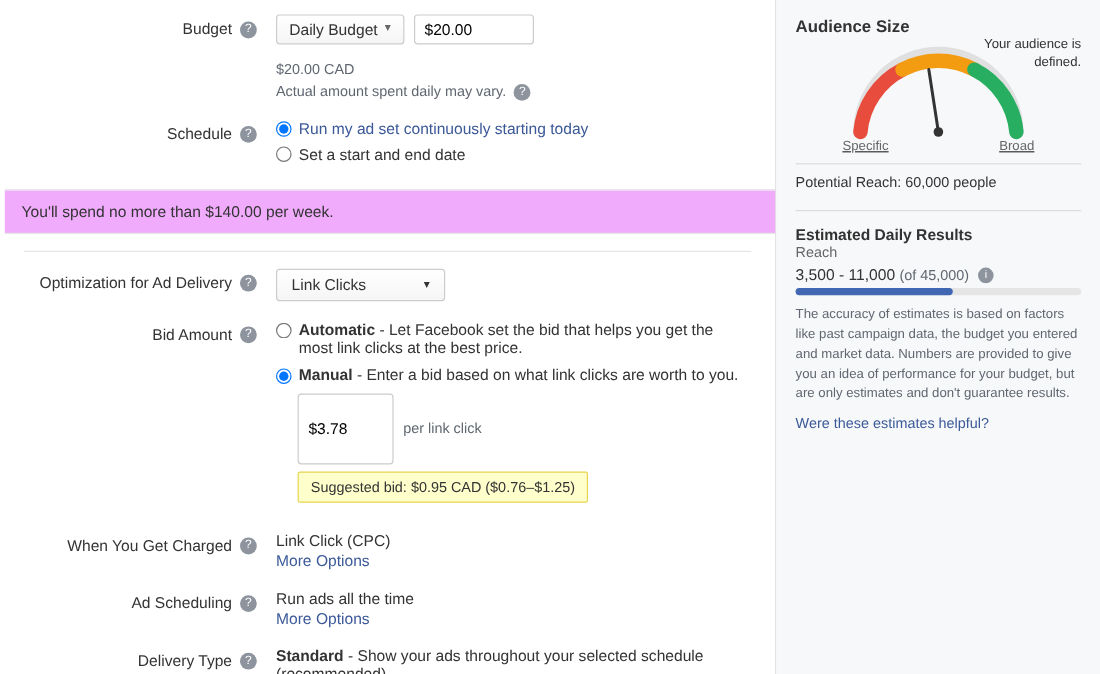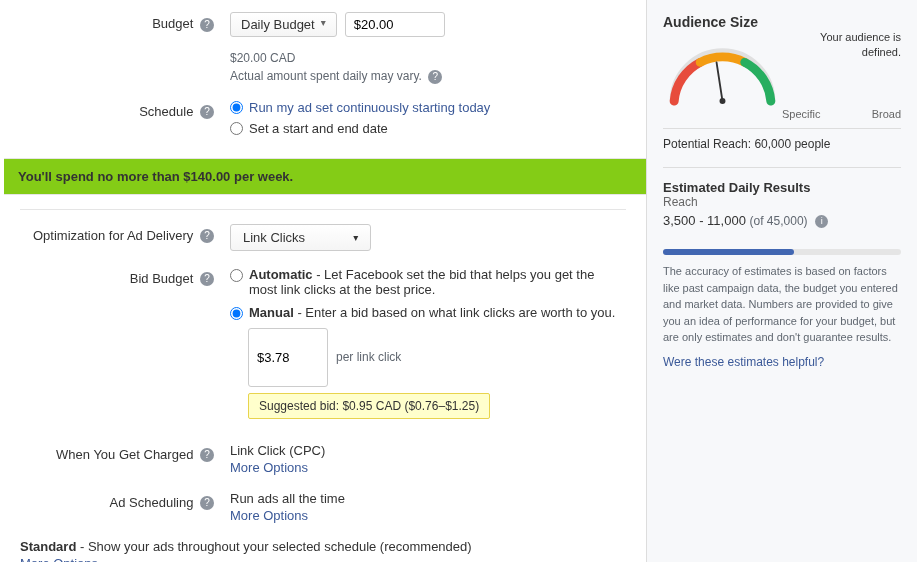--- a/index.html
+++ b/index.html
@@ -110,28 +110,27 @@
       margin-right: 6px;
     }
     .radio-label-link {
       color: #3b5998;
       text-decoration: none;
     }
     .weekly-spend {
       margin-top: 12px;
       font-size: 13px;
       color: #333;
-      background: #84cc16;
+      background: #f0abfc;
       padding: 10px 14px;
       border-top: 1px solid #e5e5e5;
       border-bottom: 1px solid #e5e5e5;
       margin-left: -16px;
       margin-right: -20px;
       width: calc(100% + 36px);
-      font-weight: bold;
     }
 
     
     .section-divider {
       border: none;
       border-top: 1px solid #e5e5e5;
       margin: 14px 0;
     }
 
     
@@ -225,24 +224,25 @@
     .sidebar-title {
       font-size: 14px;
       font-weight: bold;
       color: #333;
       margin-bottom: 0;
     }
 
     
     .gauge-container {
       display: flex;
-      flex-direction: row;
-      align-items: flex-end;
+      flex-direction: column;
+      align-items: center;
       margin-bottom: 8px;
       position: relative;
+      text-decoration: underline;
     }
     .gauge-svg {
       width: 160px;
       height: 90px;
     }
     .gauge-labels {
       display: flex;
       justify-content: space-between;
       width: 160px;
       font-size: 11px;
@@ -264,21 +264,21 @@
       color: #333;
     }
     .estimated-subtitle {
       font-size: 12px;
       color: #666;
       margin-bottom: 4px;
     }
     .reach-range {
       font-size: 13px;
       color: #333;
-      margin-bottom: 21px;
+      margin-bottom: 4px;
     }
     .progress-bar-outer {
       height: 6px;
       background: #e5e5e5;
       border-radius: 3px;
       margin-bottom: 8px;
       position: relative;
     }
     .progress-bar-inner {
       height: 6px;
@@ -381,21 +381,21 @@
       <div class="form-content">
         <button class="link-clicks-btn">
           <span>Link Clicks</span>
           <span class="arrow">▾</span>
         </button>
       </div>
     </div>
 
     <div class="form-row">
       <div class="form-label">
-        <span>Bid Budget</span>
+        <span>Bid Amount</span>
         <span class="help-icon">?</span>
       </div>
       <div class="form-content">
         <div class="bid-option">
           <div class="radio-row">
             <input type="radio" name="bid" style="">
             <div class="bid-text">
               <strong>Automatic</strong><span> - Let Facebook set the bid that helps you get the most link clicks at the best price.</span>
             </div>
           </div>
@@ -434,20 +434,24 @@
         <span>Ad Scheduling</span>
         <span class="help-icon">?</span>
       </div>
       <div class="form-content">
         <div class="info-primary">Run ads all the time</div>
         <a href="#" class="more-options-link">More Options</a>
       </div>
     </div>
 
     <div class="form-row">
+      <div class="form-label">
+        <span>Delivery Type</span>
+        <span class="help-icon">?</span>
+      </div>
       <div class="form-content">
         <div class="delivery-desc">
           <strong>Standard</strong><span> - Show your ads throughout your selected schedule (recommended)</span>
         </div>
         <a href="#" class="more-options-link">More Options</a>
       </div>
     </div>
 
   </div>
 

